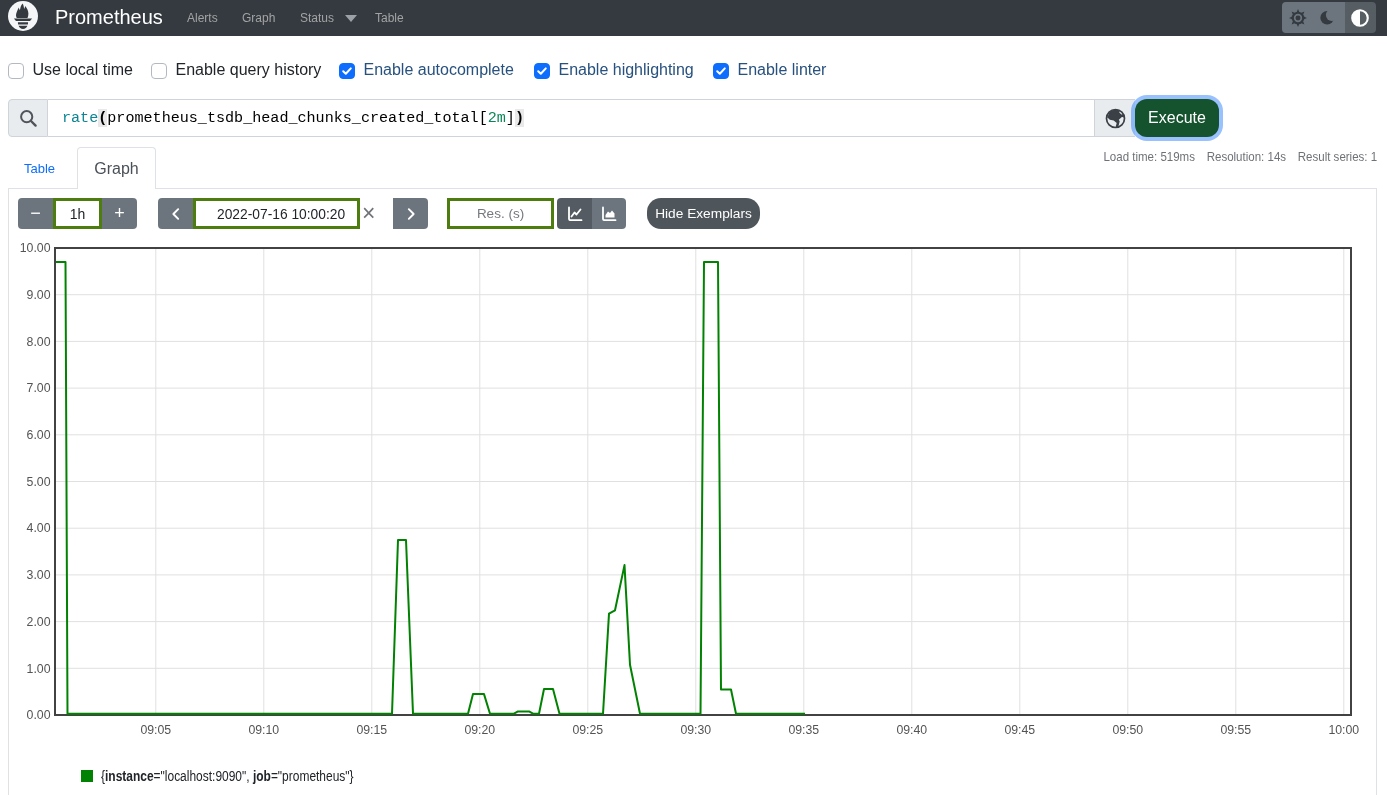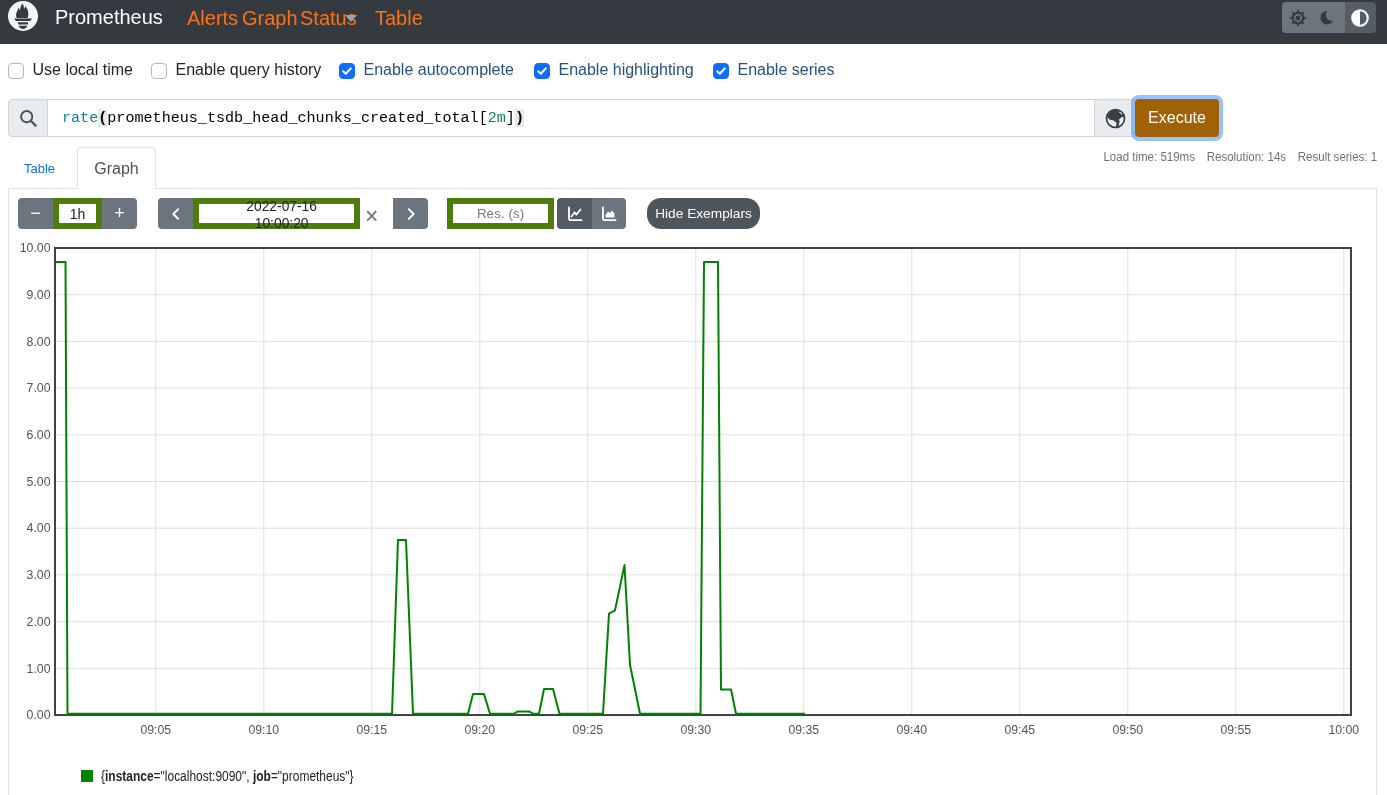--- a/index.html
+++ b/index.html
@@ -1,59 +1,59 @@
 <!DOCTYPE html>
 <html><head>
 <meta charset="utf-8">
 <style>
 * { margin:0; padding:0; box-sizing:border-box; }
 html,body { width:1387px; height:795px; }
 body { font-family:"Liberation Sans",sans-serif; position:relative; background:#fff; overflow:hidden; }
 .abs { position:absolute; }
 
 
-#navbar { left:0; top:0; width:1387px; height:44px; background:#343a40; }
+#navbar { left:0; top:0; width:1387px; height:36px; background:#343a40; }
 #brand { left:55px; top:4px; color:#fff; font-size:20px; line-height:26px; }
-.navlink { top:9px; color:#f97316; font-size:20px; line-height:19px; }
+.navlink { top:9px; color:#a3a3a3; font-size:12px; line-height:19px; }
 #caret { top:15px; width:0; height:0; border-left:6px solid transparent; border-right:6px solid transparent; border-top:7px solid #9ba1a6; }
 
 #themegrp { left:1282px; top:2px; width:94px; height:31px; border-radius:4px; overflow:hidden; display:flex; }
 .theme-seg { width:31.3px; height:31px; background:#6c757d; display:flex; align-items:center; justify-content:center; }
 .theme-seg.active { background:#565e64; }
 
 
 .cbitem { top:63px; height:16px; display:flex; align-items:center; }
 .cbox { width:15.5px; height:15.5px; border:1px solid #b2b9c0; border-radius:4px; background:#fff; margin-top:0px; }
 .cbox.checked { background:#0d6efd; border-color:#0d6efd; }
 .cblabel { font-size:16px; color:#212529; margin-left:9px; line-height:16px; position:relative; top:-1px; }
 .cblabel.blue { color:#27517e; }
 
 
 #querybar { left:8px; top:99px; width:1211px; height:38px; display:flex; }
 #q-search { width:40px; height:38px; background:#e9ecef; border:1px solid #ced4da; border-radius:4px 0 0 4px; display:flex; align-items:center; justify-content:center; }
 #q-input { flex:1; height:38px; background:#fff; border-top:1px solid #ced4da; border-bottom:1px solid #ced4da; font-family:"Liberation Mono",monospace; font-size:15.1px; color:#000; display:flex; align-items:center; padding-left:14px; white-space:pre; }
 #q-globe { width:41px; height:38px; background:#e9ecef; border-top:1px solid #ced4da; border-bottom:1px solid #ced4da; border-left:1px solid #ced4da; display:flex; align-items:center; justify-content:center; }
-#q-exec { width:84px; height:38px; background:#a16207; border-radius:4px; color:#fff; font-size:16px; display:flex; align-items:center; justify-content:center; box-shadow:0 0 0 4px rgba(49,132,253,.5); }
+#q-exec { width:84px; height:38px; background:#14532d; border-radius:12px; color:#fff; font-size:16px; display:flex; align-items:center; justify-content:center; box-shadow:0 0 0 4px rgba(49,132,253,.5); }
 .tok-fn { color:#0d8594; }
 .tok-dur { color:#098658; }
 .tok-brace { font-weight:bold; background:#e9e9e9; }
 
 
 #tab-table { left:24px; top:161px; font-size:13px; color:#0d6efd; }
 #tab-graph { left:77px; top:147px; width:79px; height:42px; background:#fff; border:1px solid #dee2e6; border-bottom:0; border-radius:4px 4px 0 0; color:#495057; font-size:16px; display:flex; align-items:center; justify-content:center; z-index:2; }
 #panelline { left:8px; top:188px; width:1369px; height:607px; border-top:1px solid #dee2e6; border-left:1px solid #dee2e6; border-right:1px solid #dee2e6; }
 
 #stats { right:10px; top:149px; font-size:12.8px; color:#6e7277; transform:scaleX(.90); transform-origin:right center; }
 #stats span { margin-left:13px; }
 
 
 .btn { background:#6c757d; color:#fff; display:flex; align-items:center; justify-content:center; height:31px; }
 .btn.dark { background:#545b62; }
 .ctrl { top:198px; height:31px; }
-.cinput { background:#fff; border:6px solid #4d7c0f; height:31px; display:flex; align-items:center; justify-content:center; font-size:14px; color:#212529;text-align:center; }
+.cinput { background:#fff; border:3px solid #4d7c0f; height:31px; display:flex; align-items:center; justify-content:center; font-size:14px; color:#212529; }
 #hidex { left:647px; width:113px; background:#4e555b; border-radius:14px; font-size:13.7px; }
 
 
 #legend { left:81px; top:768px; display:flex; align-items:center; }
 #legend .swatch { width:11.5px; height:11.5px; background:#028202; margin-right:8px; }
 #legend .ltext { font-size:14px; color:#212529; transform:scaleX(.855); transform-origin:left center; }
 </style>
 </head>
 <body>
 
@@ -118,21 +118,21 @@
       </svg>
     </div>
     <div class="cblabel blue">Enable highlighting</div>
   </div>
 <div class="abs cbitem" style="left:713px">
     <div class="cbox checked">
       <svg width="14" height="14" viewBox="0 0 14 14" style="display:block;margin:0 auto">
         <path d="M3.2 7.2 L5.8 9.8 L10.8 4.4" stroke="#fff" stroke-width="2" fill="none" stroke-linecap="round" stroke-linejoin="round"></path>
       </svg>
     </div>
-    <div class="cblabel blue">Enable series</div>
+    <div class="cblabel blue">Enable linter</div>
   </div>
 
 <div class="abs" id="querybar">
   <div id="q-search">
     <svg width="19" height="19" viewBox="0 0 19 19">
         <circle cx="7.7" cy="7.7" r="5.6" fill="none" stroke="#50555b" stroke-width="2"></circle>
         <line x1="12" y1="12" x2="16.6" y2="16.6" stroke="#50555b" stroke-width="2.4" stroke-linecap="round"></line>
       </svg>
   </div>
   <div id="q-input"><span class="tok-fn">rate</span><span class="tok-brace">(</span>prometheus_tsdb_head_chunks_created_total[<span class="tok-dur">2m</span>]<span class="tok-brace">)</span></div>

